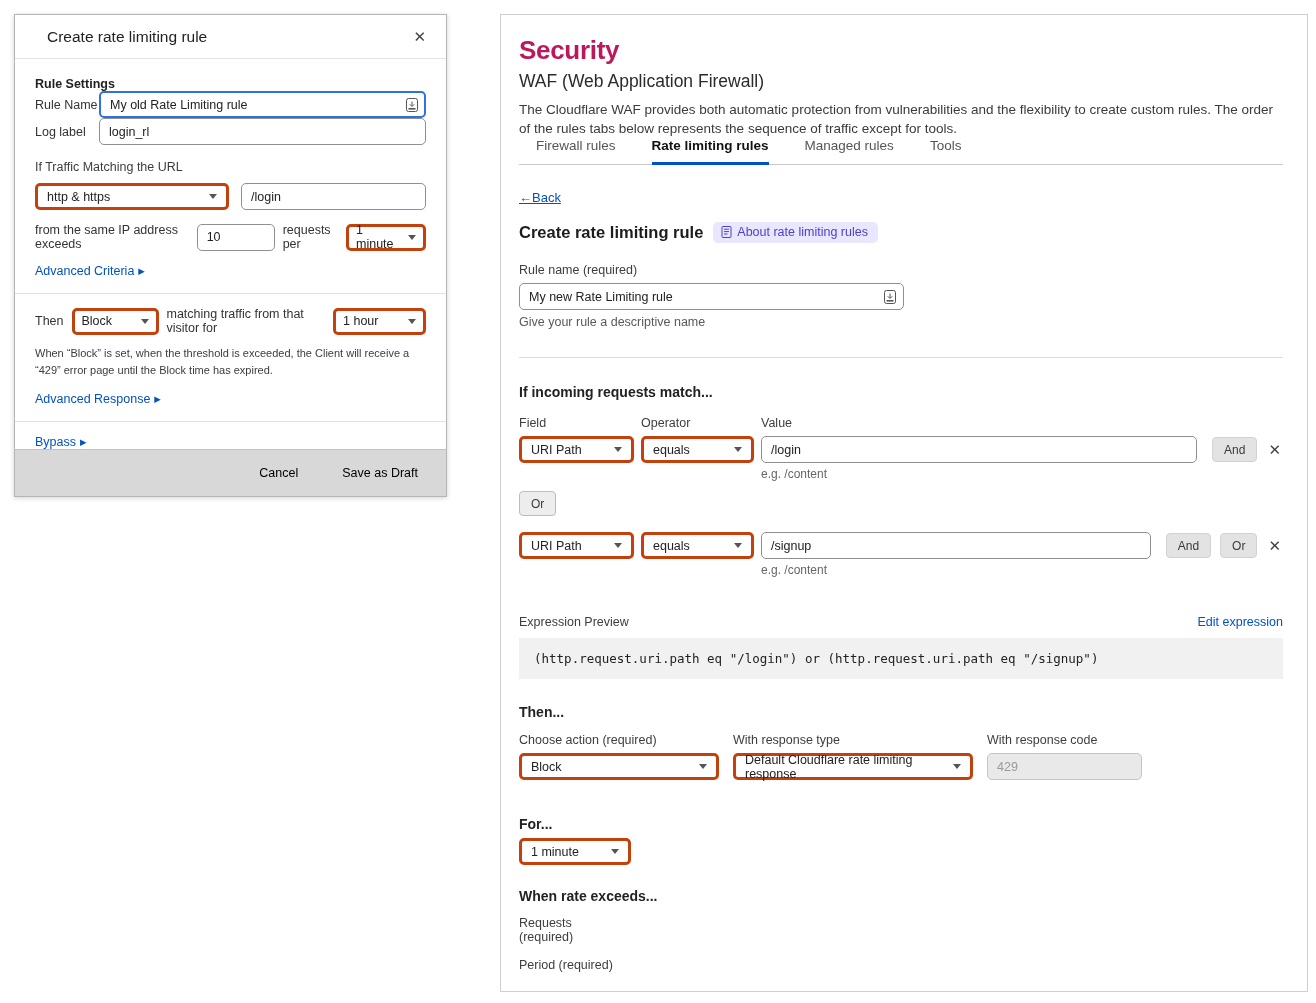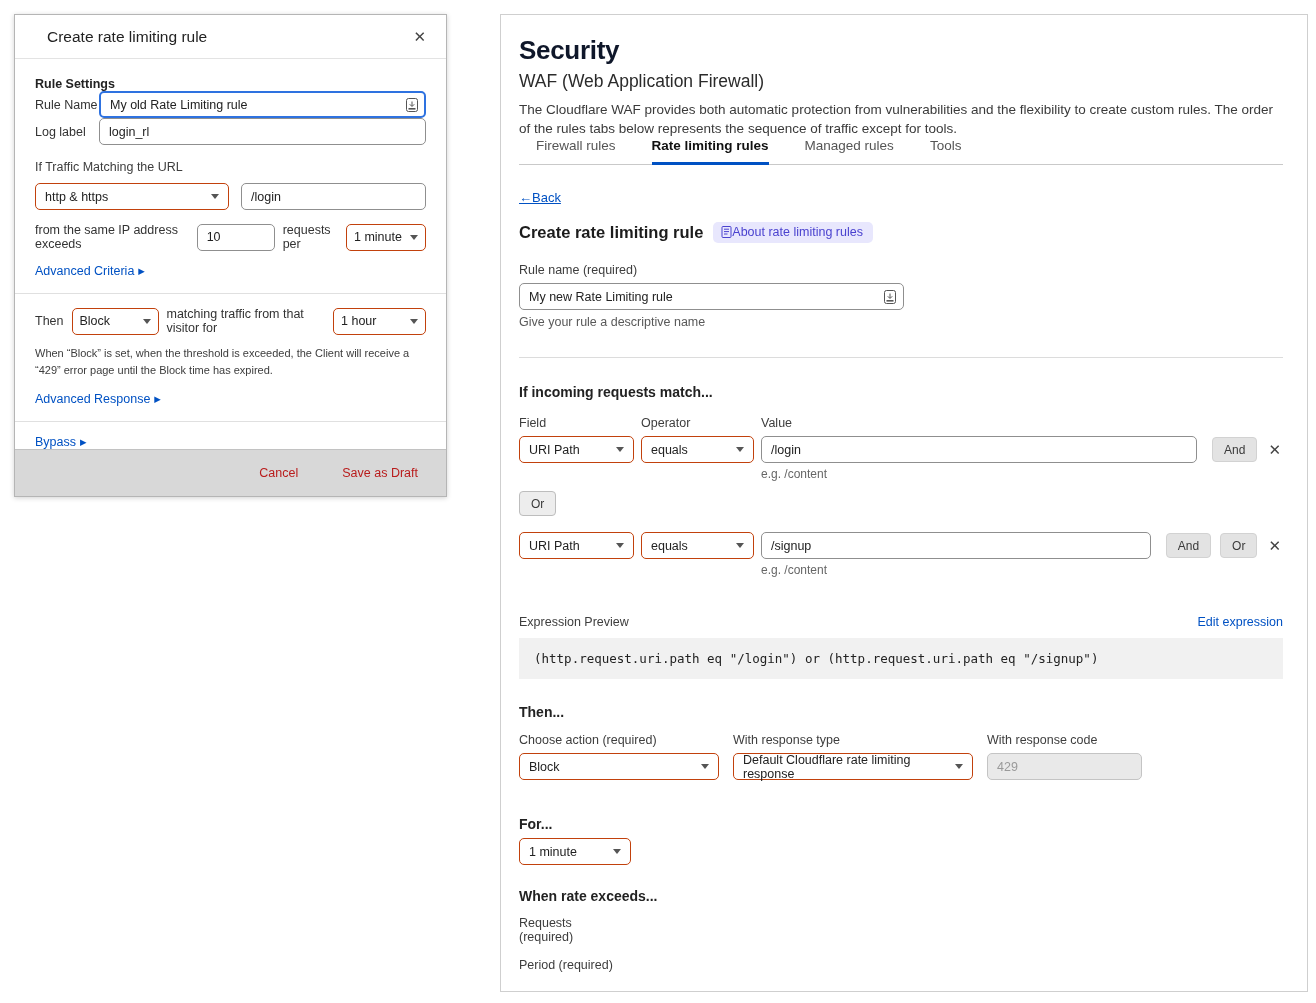--- a/index.html
+++ b/index.html
@@ -2,21 +2,21 @@
 <html><head>
 <meta charset="utf-8">
 <style>
   * { margin:0; padding:0; box-sizing:border-box; }
   html,body { width:1316px; height:1003px; background:#fff;
     font-family:"Liberation Sans", sans-serif; color:#333; position:relative; }
 
   
   .select {
     display:flex; align-items:center; justify-content:space-between;
-    height:27px; border:1px solid #c2410c; border-radius:5px;
+    height:27px; border:3px solid #c2410c; border-radius:5px;
     background:#fff; padding:0 9px; font-size:12.5px; color:#222; cursor:pointer;
   }
   .dd-arrow { width:0; height:0; border-left:4px solid transparent;
     border-right:4px solid transparent; border-top:5px solid #555; margin-left:8px; flex:none; }
   .text-input {
     height:27px; border:1px solid #8f8f8f; border-radius:5px; background:#fff;
     padding:0 9px; font-size:12.5px; color:#222; font-family:"Liberation Sans", sans-serif; width:100%;
   }
   .input-wrap { position:relative; display:flex; align-items:center; }
   .autofill { position:absolute; right:8px; top:50%; transform:translateY(-50%); line-height:0; }
@@ -48,40 +48,40 @@
   .od-row .input-wrap { flex:1; }
   .focused-input { border:2px solid #2e72e0 !important; }
   .od-inline { display:flex; align-items:center; margin-top:13px; font-size:12.5px; color:#333; }
   .od-note { font-size:11px; color:#3c3c3c; line-height:1.55; margin-top:10px; }
   .od-link { font-size:12.5px; margin-top:13px; }
   .od-footer {
     position:absolute; left:0; right:0; bottom:0; height:47px; background:#d8d8d8;
     border-top:1px solid #c2c2c2; display:flex; align-items:center; justify-content:flex-end;
     gap:44px; padding-right:28px;
   }
-  .od-footer button { background:none; border:none; font-size:12.5px; color:#b91c1c;
+  .od-footer button { background:none; border:none; font-size:12.5px; color:#000000;
     cursor:pointer; font-family:"Liberation Sans", sans-serif; }
 
   
   .waf-panel {
     position:absolute; left:500px; top:14px; width:808px; height:978px;
     background:#fff; border:1px solid #cfcfcf; padding:20px 24px 0 18px; overflow:hidden;
   }
-  .waf-title { font-size:26px; font-weight:bold; color:#0f172a; letter-spacing:-0.3px; }
+  .waf-title { font-size:26px; font-weight:bold; color:#be185d; letter-spacing:-0.3px; }
   .waf-subtitle { font-size:17.5px; color:#2b2b2b; margin-top:5px; font-weight:normal; }
   .waf-desc { font-size:13.5px; color:#3a3a3a; line-height:1.42; margin-top:8px; }
   .tabs { display:flex; gap:36px; padding-left:17px;
     border-bottom:1px solid #c9c9c9; }
   .tab { font-size:13.5px; color:#555; padding-bottom:9px; cursor:pointer;
     border-bottom:3px solid transparent; margin-bottom:-1px; }
   .tab.active { color:#111; font-weight:bold; border-bottom-color:#0051c3; }
   .back-link { display:inline-block; margin-top:25px; font-size:13px; text-decoration:underline; }
   .form-title-row { display:flex; align-items:center; gap:10px; margin-top:16px; }
   .form-title { font-size:16.5px; font-weight:bold; color:#1c1c1c; }
-  .about-badge { display:inline-flex; align-items:center; background:#e8e7fd;
+  .about-badge { display:inline-flex; align-items:center; gap:5px; background:#e8e7fd;
     color:#4a42cf; font-size:12.5px; padding:3px 10px 4px 8px; border-radius:5px; cursor:pointer; }
   .help-text { font-size:12.5px; color:#595959; margin-top:5px; }
   .sec-title { font-size:14px; font-weight:bold; color:#222; }
   .cols { display:flex; gap:7px; }
   .col-field { width:115px; flex:none; }
   .col-op { width:113px; flex:none; }
   .col-value { flex:1; }
   .row-btns { display:flex; gap:9px; align-items:center; margin-left:8px; flex:none; }
   .hint { font-size:12px; color:#666; margin-top:4px; margin-left:242px; }
   .expr-head { display:flex; justify-content:space-between; align-items:center; margin-top:38px; }

